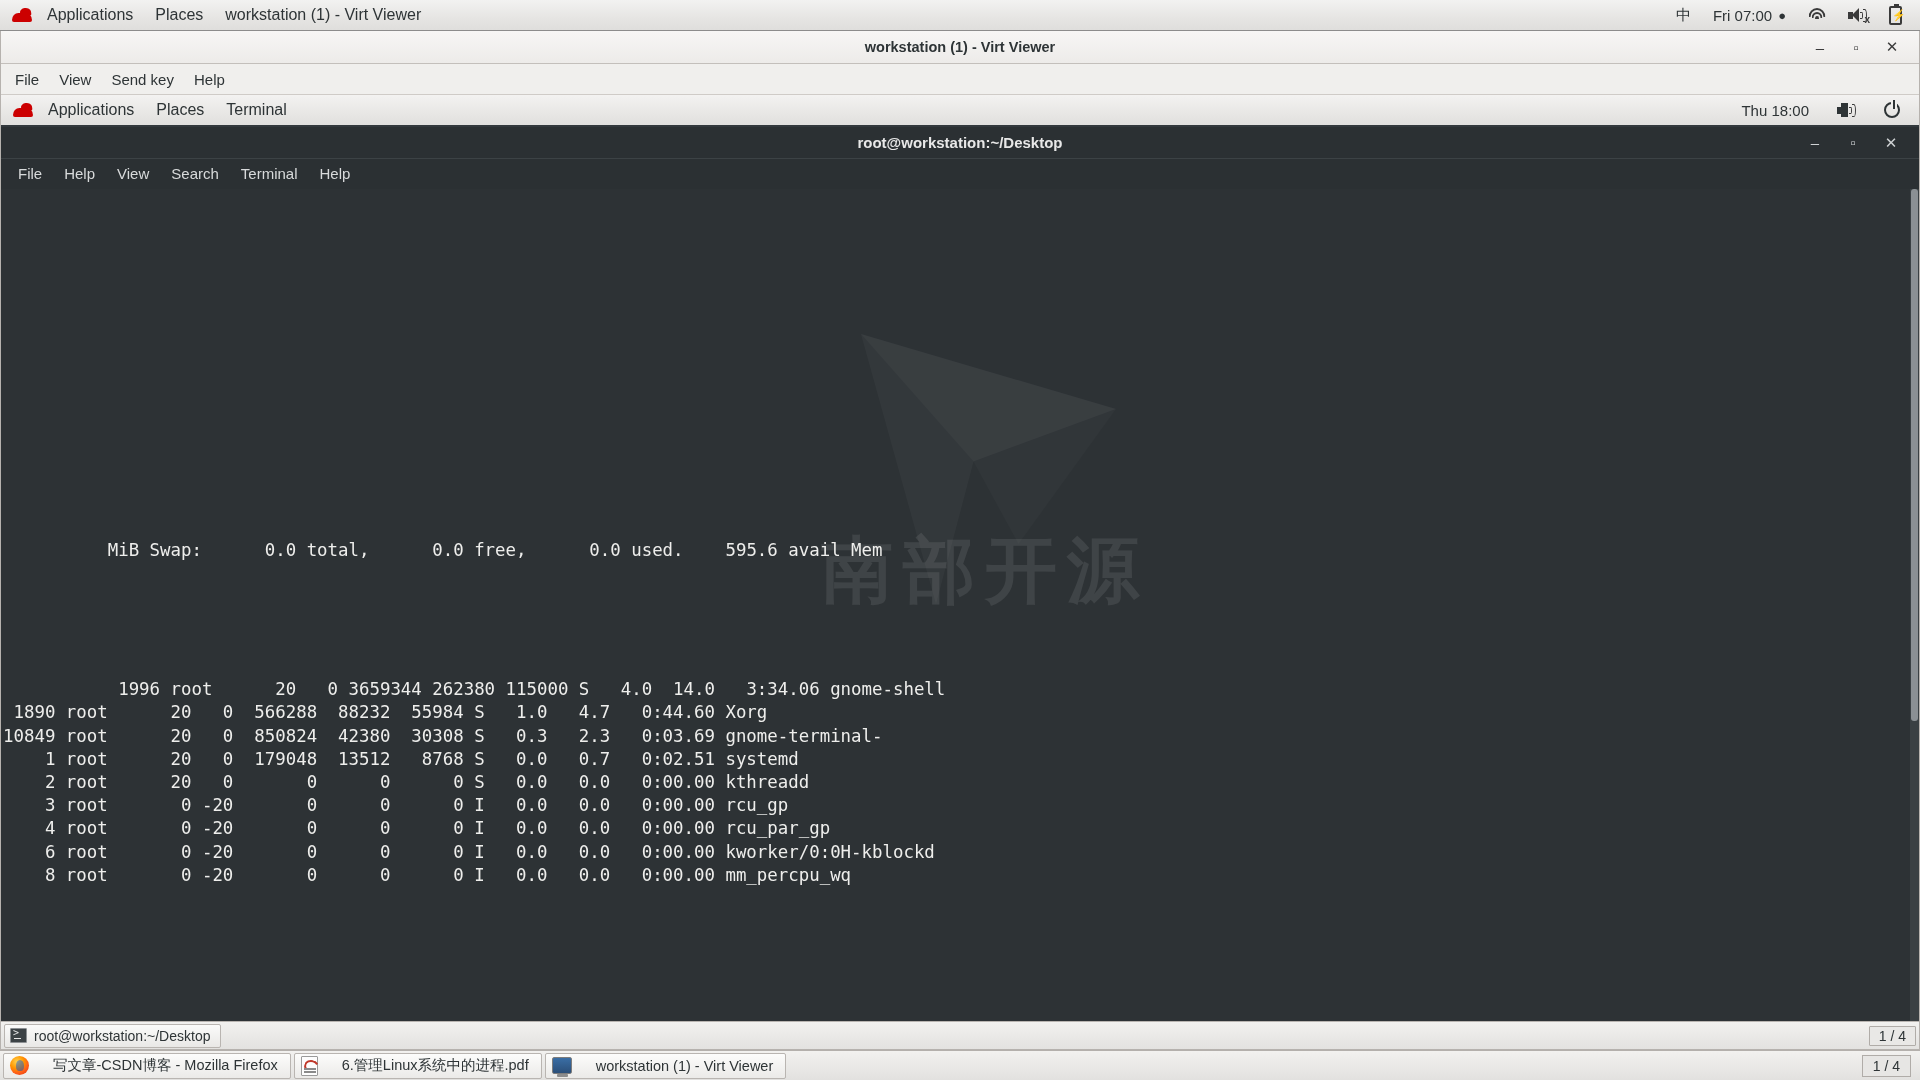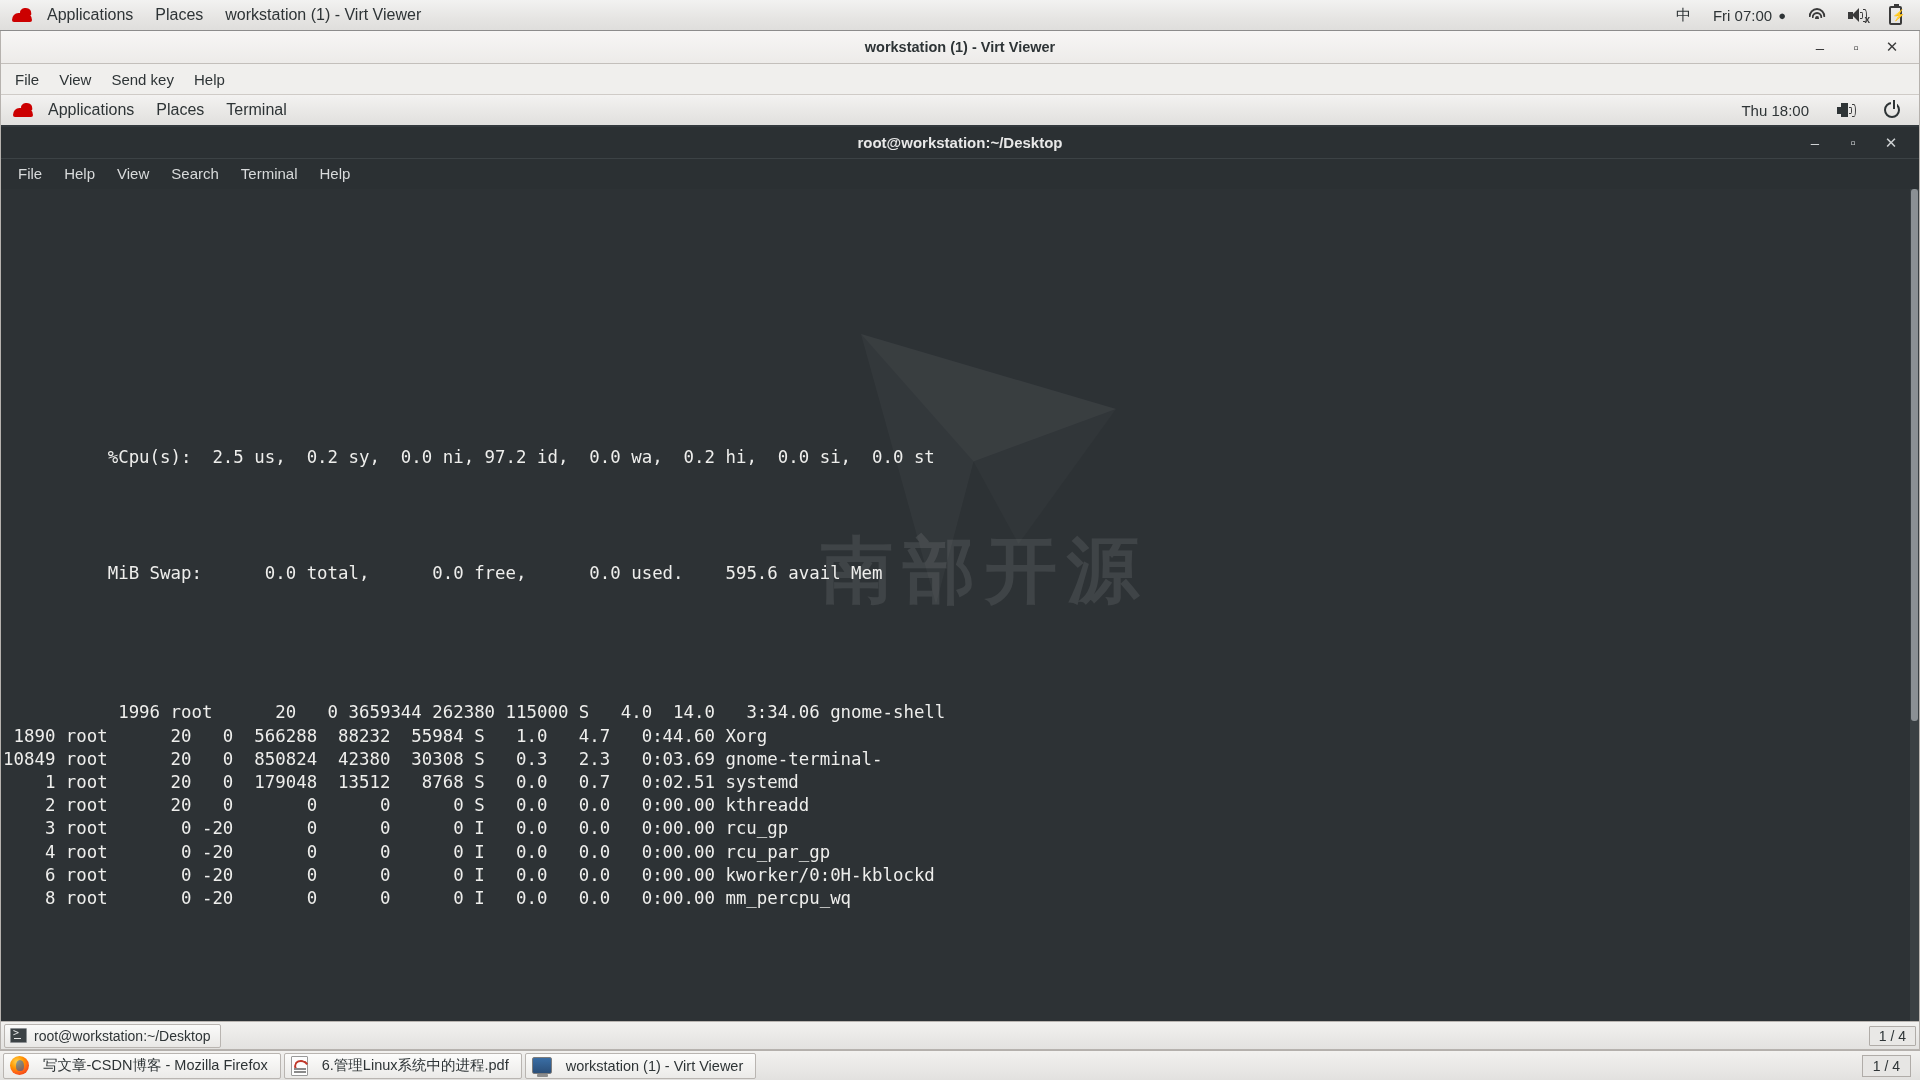--- a/index.html
+++ b/index.html
@@ -269,21 +269,21 @@
     position: absolute; left: 0; bottom: 0;
     width: 1920px; height: 30px;
     background: linear-gradient(to bottom, #f2f1ef, #e2e1df);
     border-top: 1px solid #b4b0ac;
     display: flex; align-items: center;
     padding: 0 3px;
     font-size: 14.5px; color: #2e3436;
     z-index: 20;
   }
   .host-task {
-    display: flex; align-items: center; gap: 14px;
+    display: flex; align-items: center; gap: 24px;
     height: 26px; padding: 0 12px 0 6px;
     background: linear-gradient(to bottom, #fcfcfb, #ebeae8);
     border: 1px solid #b9b5b1;
     border-radius: 2px;
     margin-right: 3px;
     white-space: nowrap;
     max-width: 290px; overflow: hidden;
   }
   .firefox-icon {
     width: 19px; height: 19px; border-radius: 50%; flex: none;
@@ -468,21 +468,20 @@
           
           <svg class="watermark wm-logo" viewBox="0 0 200 200" aria-hidden="true">
             <polygon points="20,10 190,60 95,95" fill="#ffffff" opacity="0.55"></polygon>
             <polygon points="20,10 95,95 70,190" fill="#ffffff" opacity="0.30"></polygon>
             <polygon points="95,95 190,60 125,150" fill="#ffffff" opacity="0.18"></polygon>
           </svg>
           <div class="watermark wm-text">南部开源</div>
 
           <span class="blankline"></span>
 <br>
-          <span>%Cpu(s):  2.5 us,  0.2 sy,  0.0 ni, 97.2 id,  0.0 wa,  0.2 hi,  0.0 si,  0.0 st</span>
 <br>
 <br>
           <span>MiB Swap:      0.0 total,      0.0 free,      0.0 used.    595.6 avail Mem</span>
 <br>
           <span class="blankline"></span>
           <span id="proc-rows"><span> 1996 root      20   0 3659344 262380 115000 S   4.0  14.0   3:34.06 gnome-shell</span><br><span> 1890 root      20   0  566288  88232  55984 S   1.0   4.7   0:44.60 Xorg</span><br><span>10849 root      20   0  850824  42380  30308 S   0.3   2.3   0:03.69 gnome-terminal-</span><br><span>    1 root      20   0  179048  13512   8768 S   0.0   0.7   0:02.51 systemd</span><br><span>    2 root      20   0       0      0      0 S   0.0   0.0   0:00.00 kthreadd</span><br><span>    3 root       0 -20       0      0      0 I   0.0   0.0   0:00.00 rcu_gp</span><br><span>    4 root       0 -20       0      0      0 I   0.0   0.0   0:00.00 rcu_par_gp</span><br><span>    6 root       0 -20       0      0      0 I   0.0   0.0   0:00.00 kworker/0:0H-kblockd</span><br><span>    8 root       0 -20       0      0      0 I   0.0   0.0   0:00.00 mm_percpu_wq</span><br><br><br><br><br><br><br><br><br><br><br><br><br><br><br><br><br><br><br><br><br></span>
 
           <div class="term-scroll">
             <div class="thumb"></div>
           </div>

